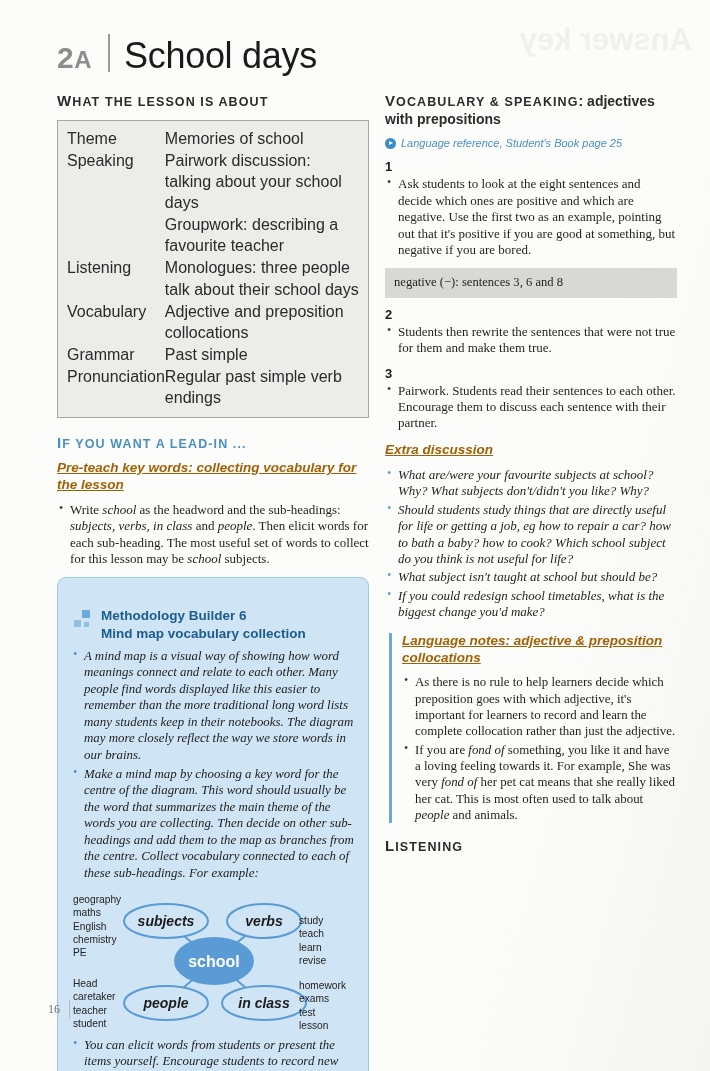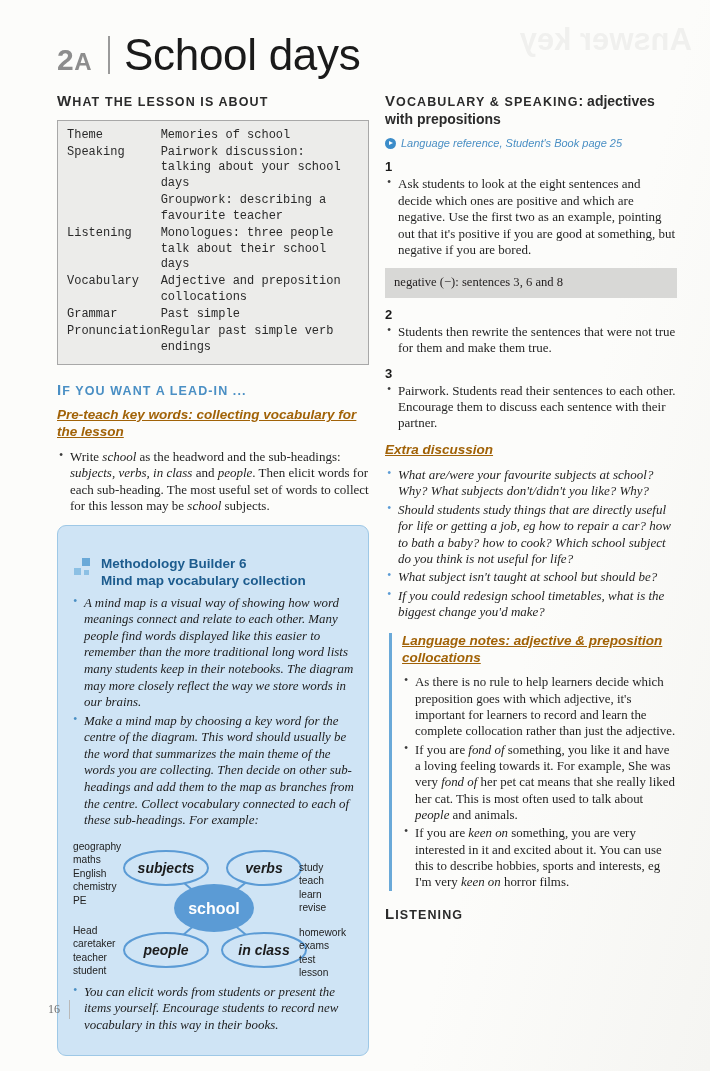--- a/index.html
+++ b/index.html
@@ -60,21 +60,21 @@
   .unit-code .sm { font-size: 24px; }
   .title-rule {
     width: 2px;
     height: 38px;
     background: #9a9a9a;
     margin: 0 14px 0 16px;
     position: relative;
     top: 4px;
   }
   .unit-title {
-    font-size: 44px;
+    font-size: 36px;
     font-weight: normal;
     color: #1a1a1a;
     letter-spacing: -0.3px;
   }
 
   
   .col-left {
     position: absolute;
     left: 57px;
     top: 92px;
@@ -129,22 +129,22 @@
     background: #ececea;
     padding: 7px 9px 8px 9px;
     margin-bottom: 16px;
   }
   .info-table table {
     border-collapse: collapse;
     width: 100%;
   }
   .info-table td {
     vertical-align: top;
-    font-family: Liberation Mono, monospace;
-    font-size: 12px;
+    font-family: Liberation Sans, sans-serif;
+    font-size: 16px;
     line-height: 1.32;
     color: #2a2a2a;
     padding: 0 0 1px 0;
   }
   .info-table td.k { width: 83px; white-space: nowrap; }
 
   
   ul.bl {
     margin: 0 0 9px 0;
     padding: 0 0 0 13px;
@@ -462,21 +462,20 @@
         <li>What subject isn't taught at <i>school</i> but should be?</li>
         <li>If you could redesign <i>school</i> timetables, what is the biggest change you'd make?</li>
       </ul>
   </div>
 
   <div class="lang-notes">
     <h3 class="blue-italic">Language notes: adjective &amp; preposition collocations</h3>
     <ul class="bl" id="lang-bullets">
         <li>As there is no rule to help learners decide which preposition goes with which adjective, it's important for learners to record and learn the complete collocation rather than just the adjective.</li>
         <li>If you are <i>fond of</i> something, you like it and have a loving feeling towards it. For example, She was very <i>fond of</i> her pet cat means that she really liked her cat. This is most often used to talk about <i>people</i> and animals.</li>
-        <li>If you are <i>keen on</i> something, you are very interested in it and excited about it. You can use this to describe hobbies, sports and interests, eg I'm very <i>keen on</i> horror films.</li>
       </ul>
   </div>
 
   <h2 class="sec-head"><span class="big">L</span><span>ISTENING</span></h2>
 
 </div>
 
 <div class="footer">
   <span class="pg-num">16</span>
   <span class="pg-rule"></span>

